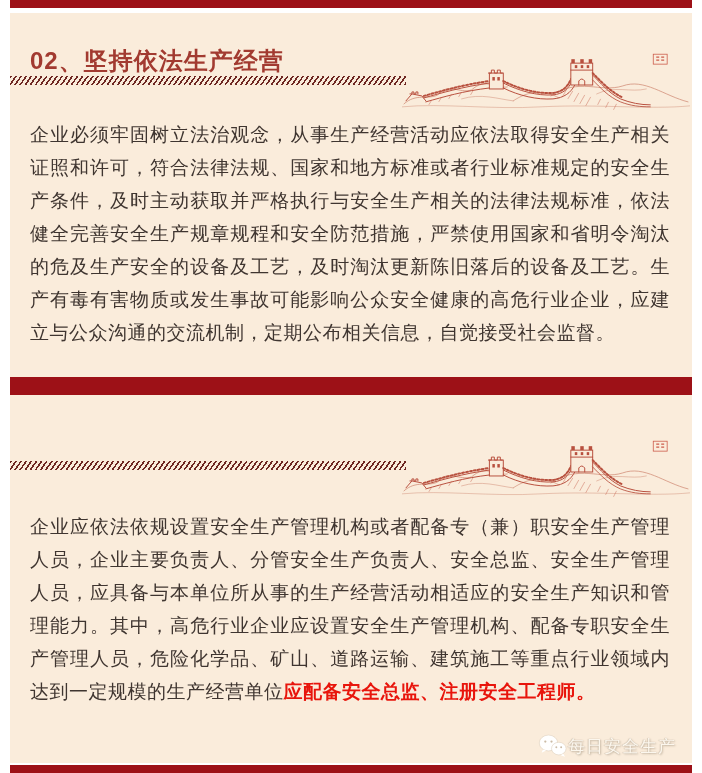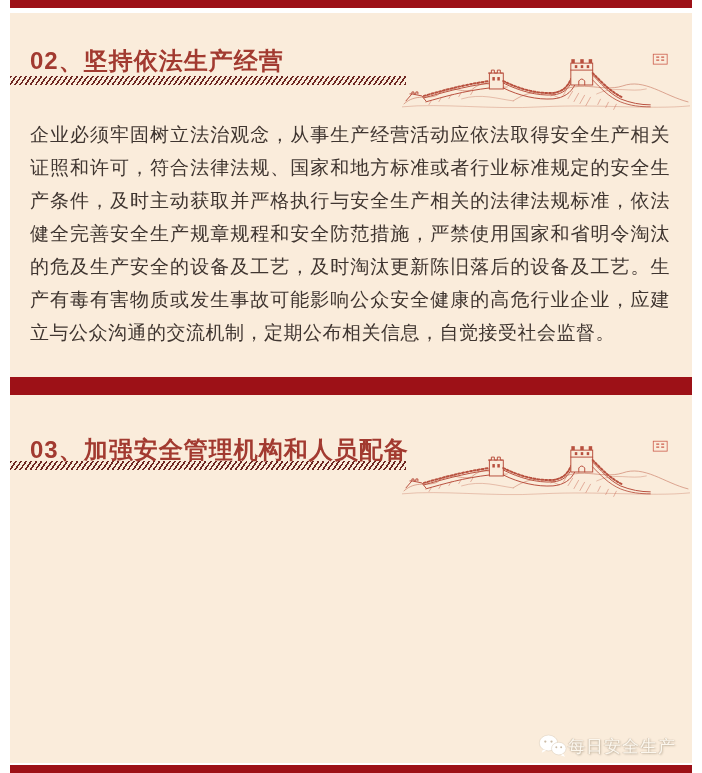--- a/index.html
+++ b/index.html
@@ -181,25 +181,25 @@
       <svg class="wc-icon" viewBox="0 0 28 22">
           <use href="#wc"></use>
         </svg>
       <span class="wm-text">每日安全生产</span>
     </div>
   </section>
 
   <div class="sep-bar mid"></div>
 
   <section class="card c2">
-    <h2 class="sec-title">03、加强安全管理机构和人员配备</h2>
     <div class="hatch"></div>
     <svg class="wall" viewBox="0 0 290 70">
       <use href="#gw"></use>
     </svg>
+    <p class="body-text"><span>企业应依法依规设置安全生产管理机构或者配备专（兼）职安全生产管理人员，企业主要负责人、分管安全生产负责人、安全总监、安全生产管理人员，应具备与本单位所从事的生产经营活动相适应的安全生产知识和管理能力。其中，高危行业企业应设置安全生产管理机构、配备专职安全生产管理人员，危险化学品、矿山、道路运输、建筑施工等重点行业领域内达到一定规模的生产经营单位</span><span class="hl">应配备安全总监、注册安全工程师。</span></p>
     <div class="watermark">
       <svg class="wc-icon" viewBox="0 0 28 22">
           <use href="#wc"></use>
         </svg>
       <span class="wm-text">每日安全生产</span>
     </div>
   </section>
 
   <div class="sep-bar bottom"></div>
 

